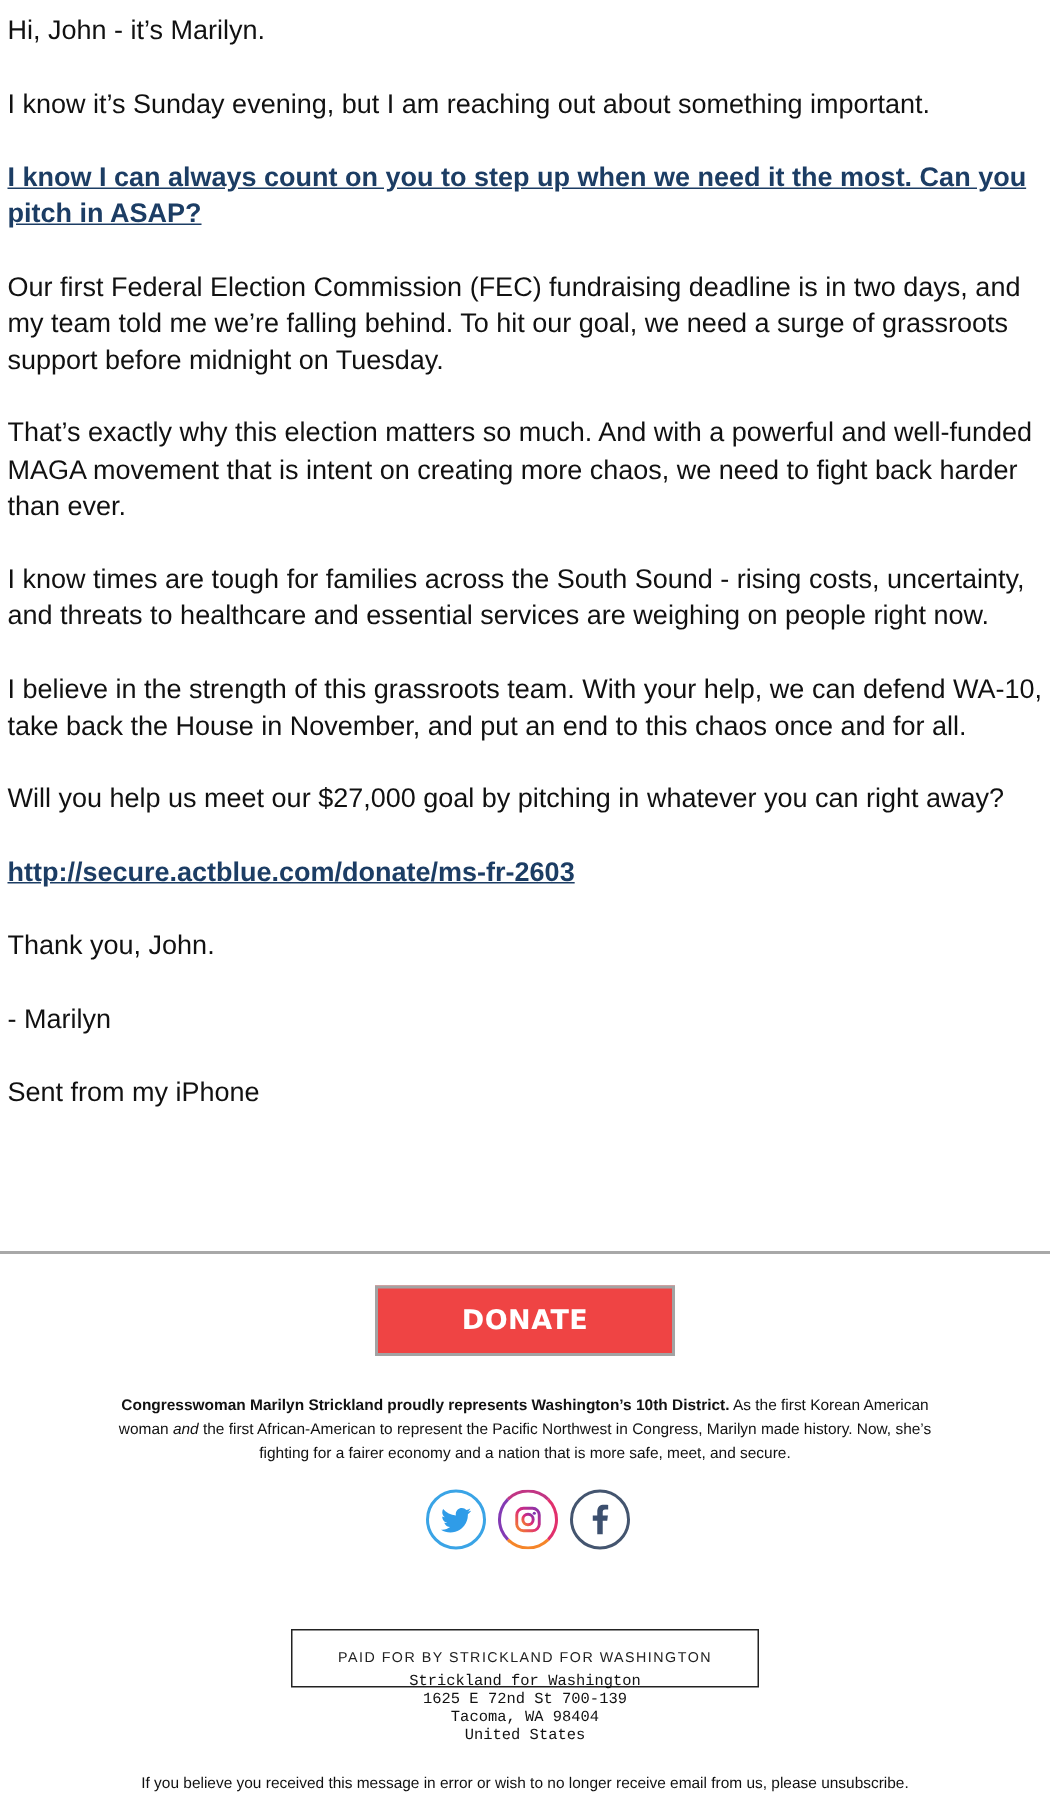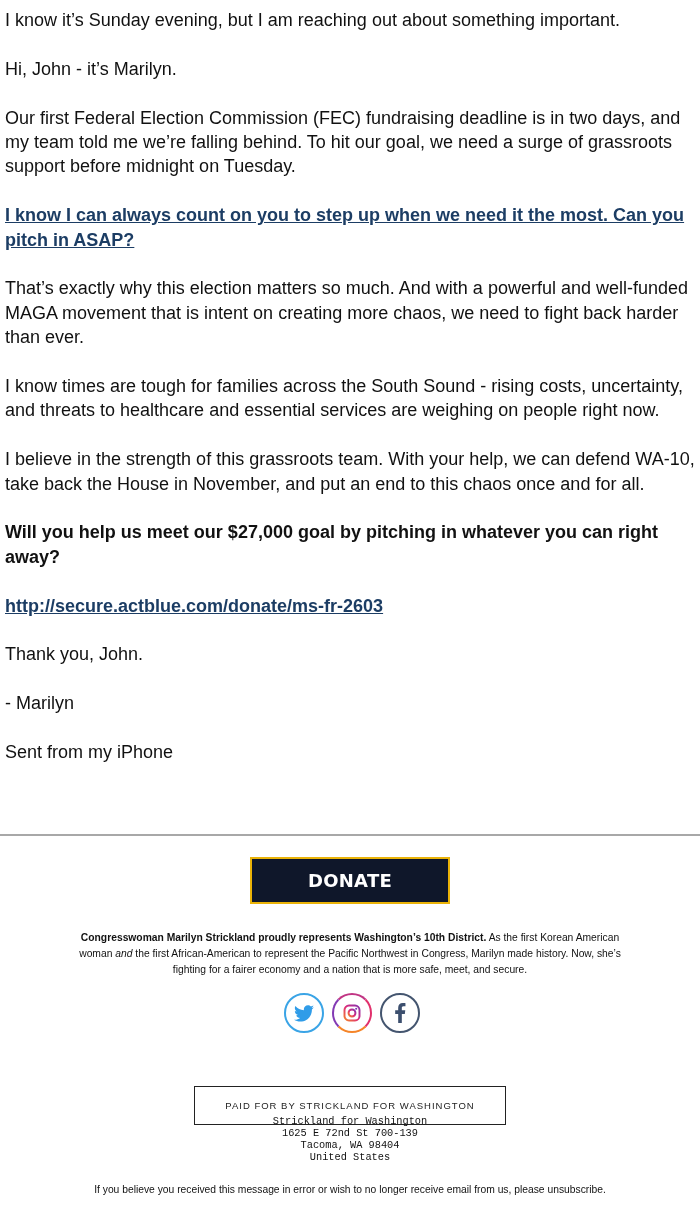--- a/index.html
+++ b/index.html
@@ -2,26 +2,26 @@
 <html><head>
   <meta charset="utf-8">
   <style>
     * { box-sizing: border-box; margin: 0; padding: 0; }
     html, body { width: 700px; height: 1208px; background: #ffffff; overflow: hidden; }
     body { font-family: "Liberation Sans", sans-serif; color: #111111; position: relative; }
 
     .letter { position: absolute; left: 5px; top: 8px; width: 690px; font-size: 18px; line-height: 24.4px; }
     .letter p { margin: 0 0 24.4px 0; }
     .letter a.cta { color: #1c3d64; font-weight: bold; text-decoration: underline; }
-    .letter .bold { font-weight: bold; }
+    .letter .bold { font-weight: normal; }
 
     .divider { position: absolute; left: 0; top: 834px; width: 700px; height: 0; border-top: 2px solid #a8a8a8; }
 
     .donate-btn { position: absolute; left: 250px; top: 857px; width: 200px; height: 47px;
-      background: #0f172a; border: 2px solid #eab308; color: #ffffff; font-weight: bold;
+      background: #ef4444; border: 2px solid #a3a3a3; color: #ffffff; font-weight: bold;
       font-size: 18px; display: flex; align-items: center; justify-content: center; letter-spacing: 0.3px;
       font-family: "DejaVu Sans", sans-serif; cursor: pointer; }
 
     .bio { position: absolute; left: 75px; top: 930px; width: 550px; text-align: center;
       font-size: 10.3px; line-height: 16px; color: #111; }
     .bio b { font-weight: bold; }
 
     .socials { position: absolute; left: 284px; top: 993px; display: flex; gap: 8px; }
     .social { width: 40px; height: 40px; border-radius: 50%; display: flex; align-items: center; justify-content: center; background: #fff; cursor: pointer; }
     .social.tw { border: 2px solid #3aa4e6; }
@@ -33,24 +33,24 @@
       font-size: 9.5px; letter-spacing: 1px; color: #222; margin-top: 32px; }
 
     .address { position: absolute; left: 250px; top: 1115px; width: 200px; text-align: center; font-size: 10.3px; line-height: 12px; color: #111; font-family: Liberation Mono, monospace; }
     .unsub { position: absolute; left: 0; top: 1184px; width: 700px; text-align: center; font-size: 10.3px; color: #111; }
     .unsub a { color: #111; text-decoration: none; margin-top: 28px; }
   </style>
 </head>
 <body>
 
 <div class="letter">
+  <p>Hi, John - it’s Marilyn.</p>
   <p>I know it’s Sunday evening, but I am reaching out about something important.</p>
-  <p>Hi, John - it’s Marilyn.</p>
+  <p><a class="cta" href="#">I know I can always count on you to step up when we need it the most. Can you pitch in ASAP?</a></p>
   <p>Our first Federal Election Commission (FEC) fundraising deadline is in two days, and my team told me we’re falling behind. To hit our goal, we need a surge of grassroots support before midnight on Tuesday.</p>
-  <p><a class="cta" href="#">I know I can always count on you to step up when we need it the most. Can you pitch in ASAP?</a></p>
   <p>That’s exactly why this election matters so much. And with a powerful and well-funded MAGA movement that is intent on creating more chaos, we need to fight back harder than ever.</p>
   <p>I know times are tough for families across the South Sound - rising costs, uncertainty, and threats to healthcare and essential services are weighing on people right now.</p>
   <p>I believe in the strength of this grassroots team. With your help, we can defend WA-10, take back the House in November, and put an end to this chaos once and for all.</p>
   <p class="bold">Will you help us meet our $27,000 goal by pitching in whatever you can right away?</p>
   <p><a class="cta" href="#">http://secure.actblue.com/donate/ms-fr-2603</a></p>
   <p>Thank you, John.</p>
   <p>- Marilyn</p>
   <p>Sent from my iPhone</p>
 </div>
 

